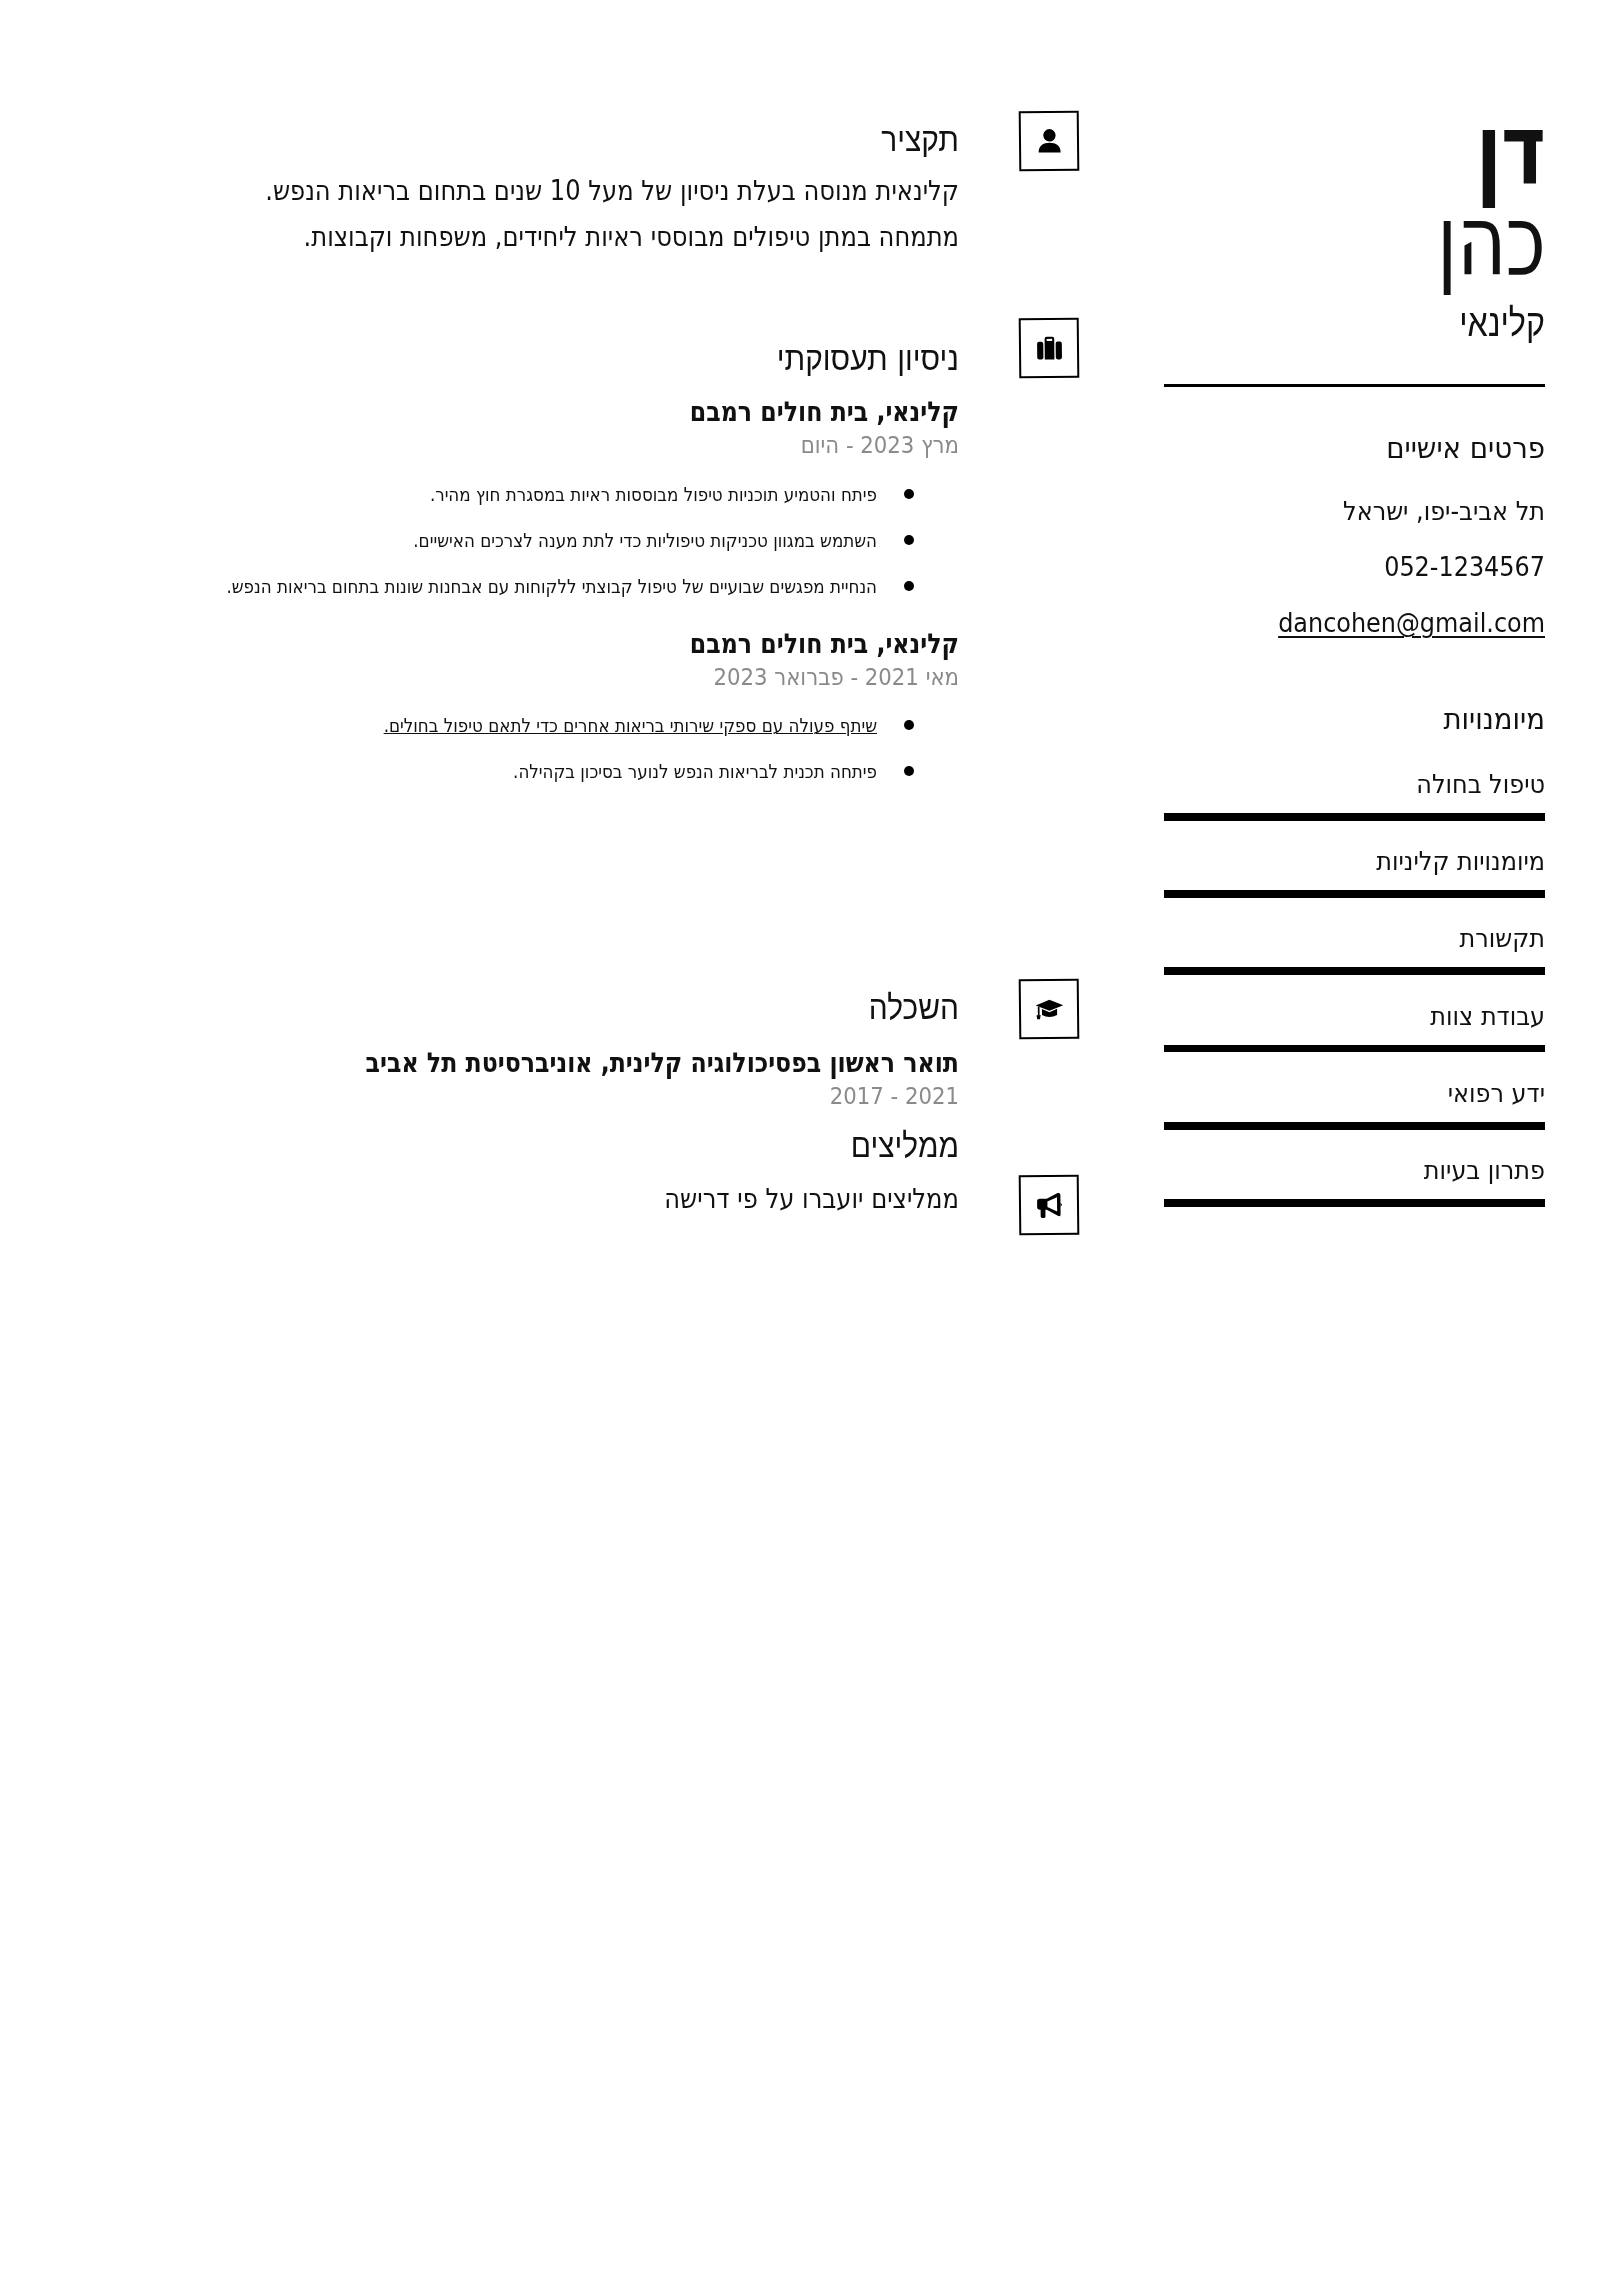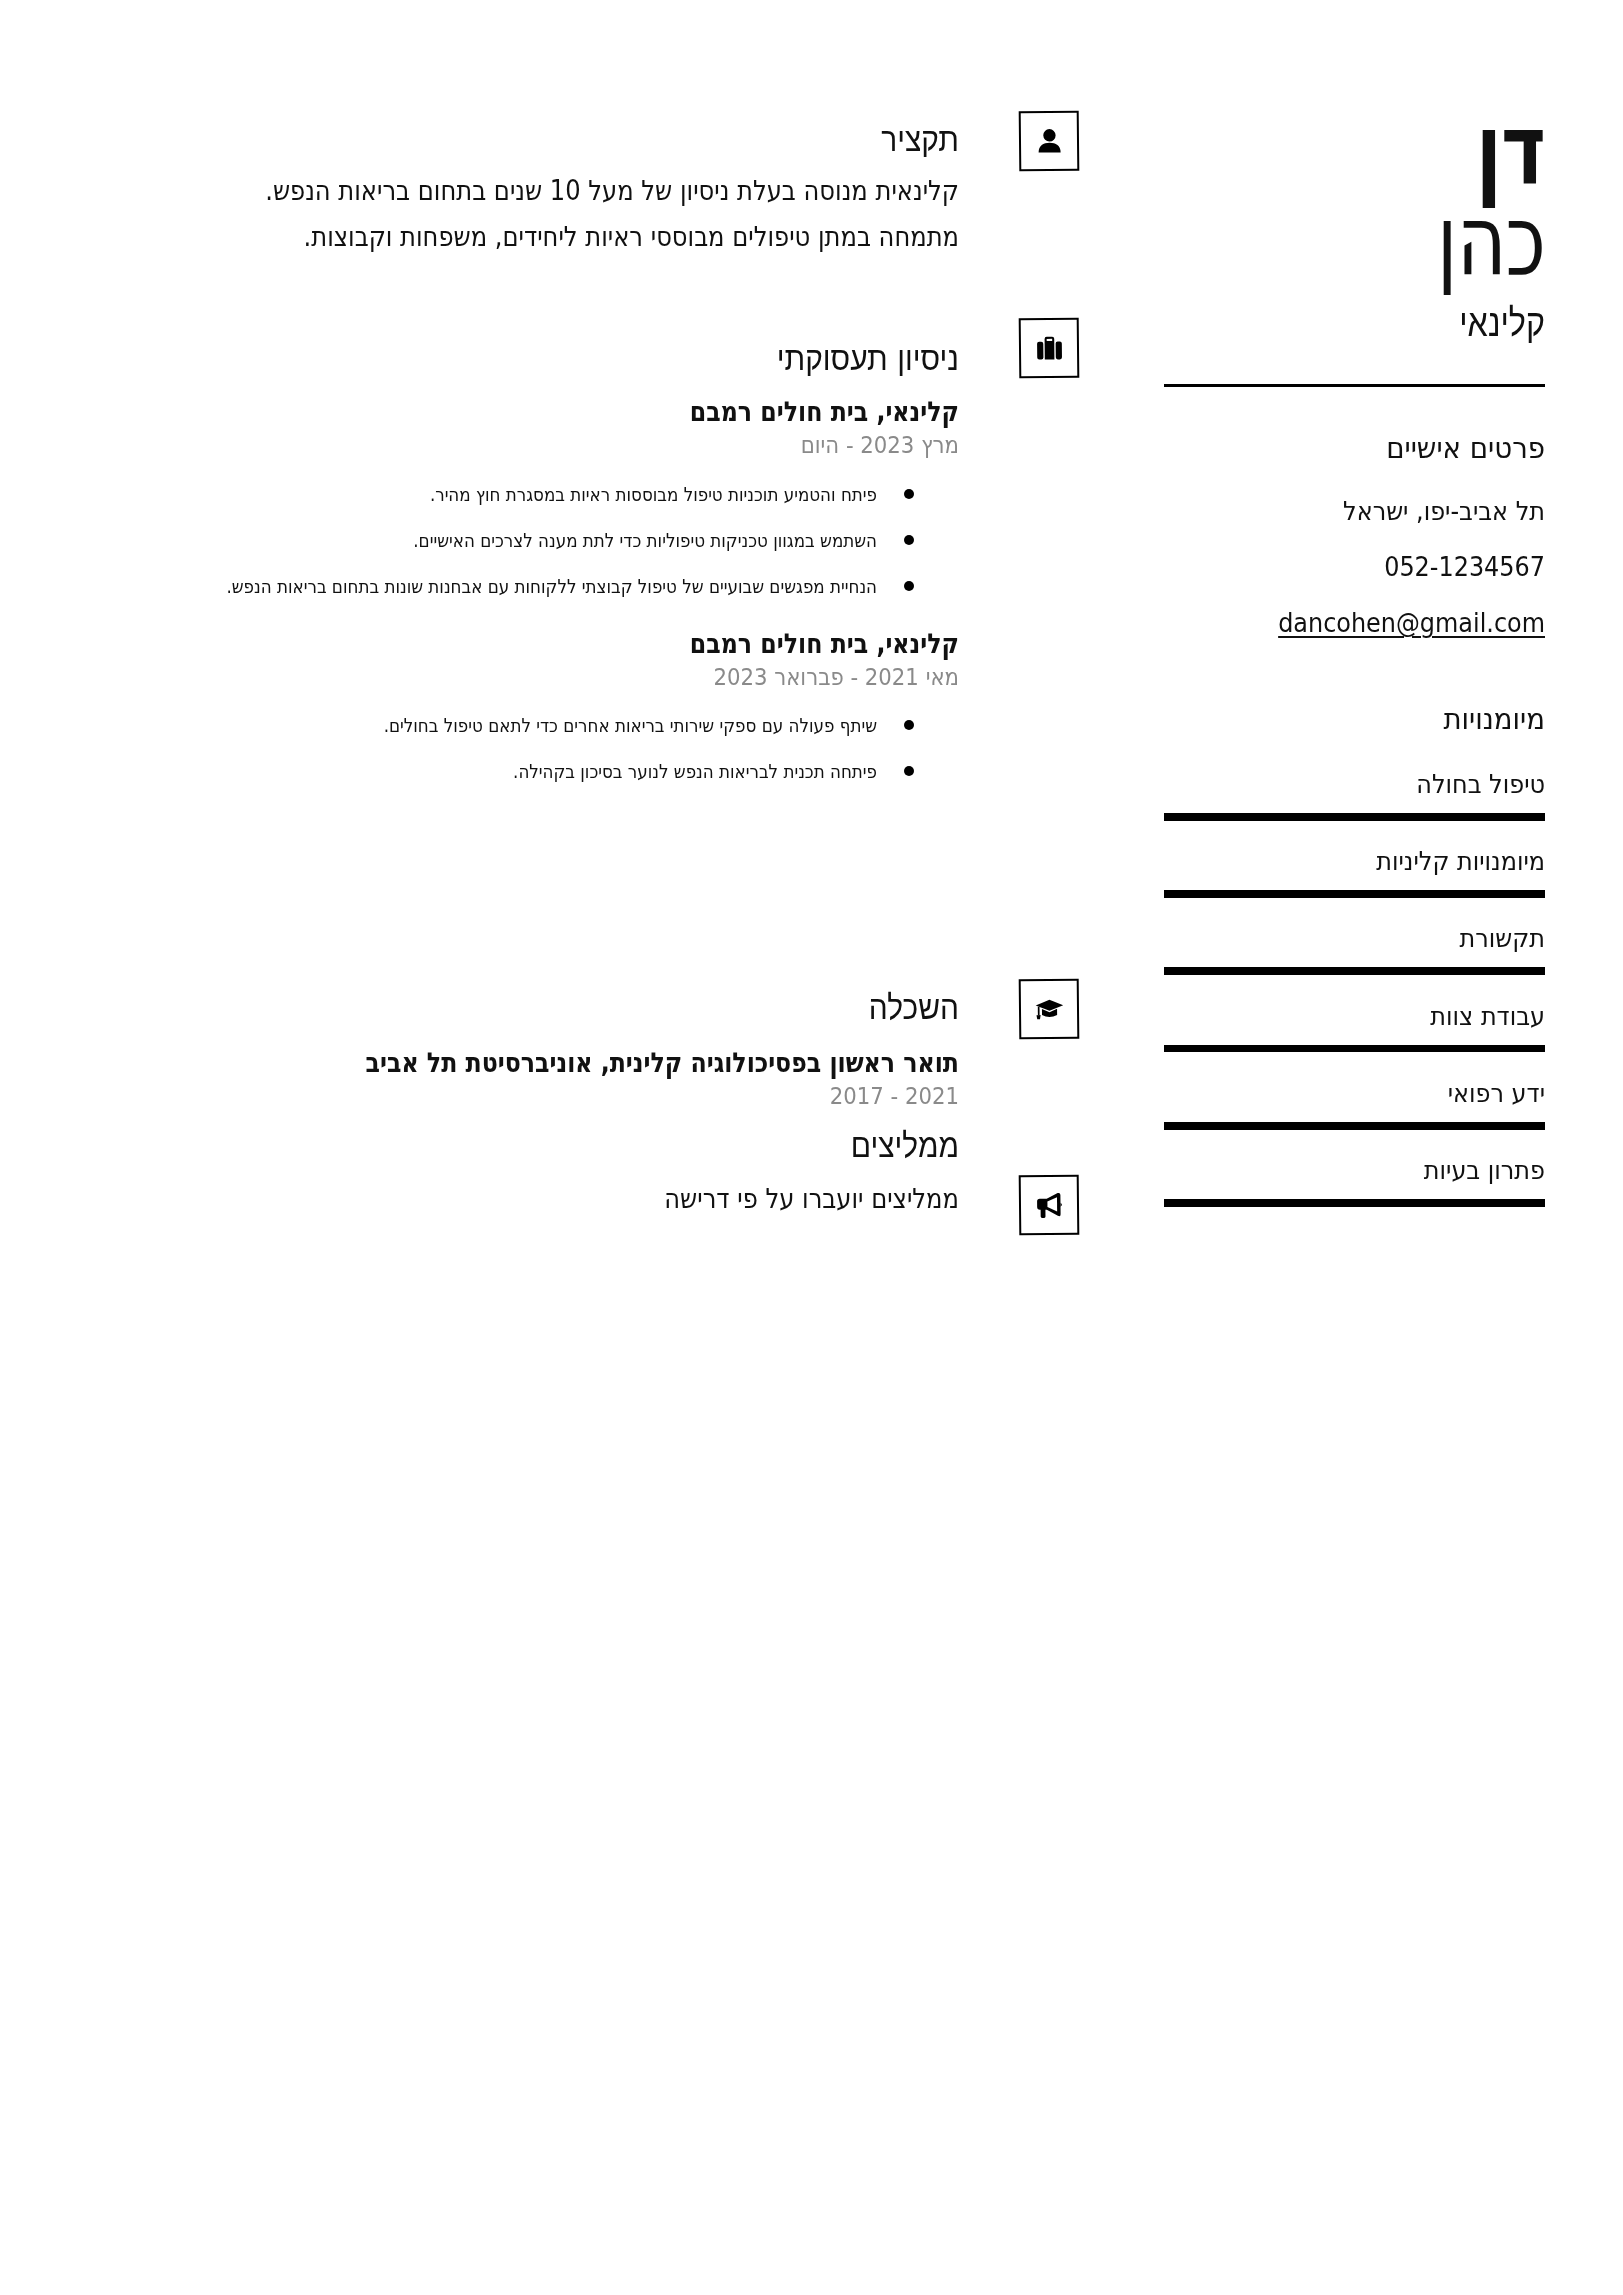--- a/index.html
+++ b/index.html
@@ -286,21 +286,21 @@
         </li>
       </ul>
     </div>
 
     <div style="height:15.7px;"></div>
     <div>
       <div class="job-head">קלינאי, בית חולים רמבם</div>
       <div class="job-date">מאי 2021 - פברואר 2023</div>
       <div style="height:10.5px;"></div>
       <ul class="bullets">
-        <li style="width:750px;">
+        <li style="width:750px;text-decoration:underline;">
           <span class="dot"></span>
           <span class="btxt">שיתף פעולה עם ספקי שירותי בריאות אחרים כדי לתאם טיפול בחולים.</span>
         </li>
         <li>
           <span class="dot"></span>
           <span class="btxt">פיתחה תכנית לבריאות הנפש לנוער בסיכון בקהילה.</span>
         </li>
       </ul>
     </div>
   </section>

